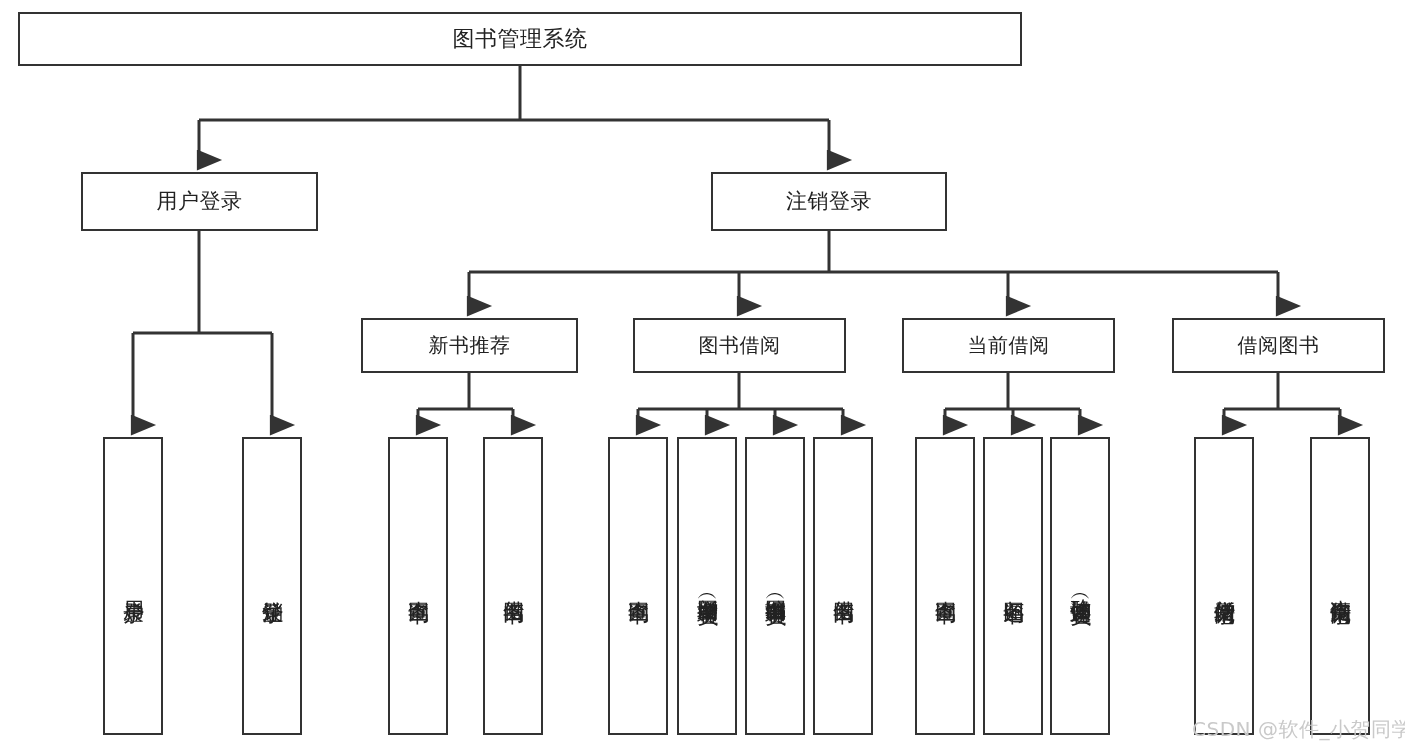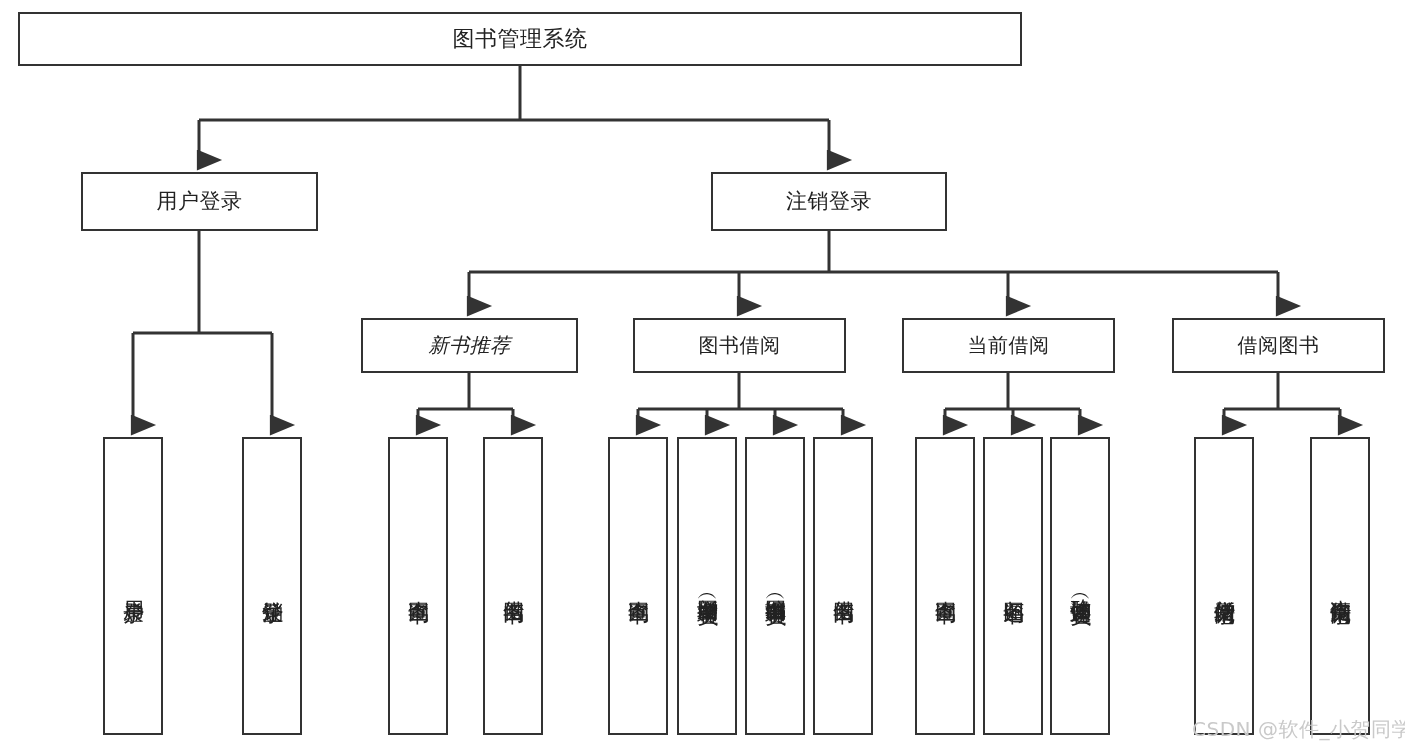--- a/index.html
+++ b/index.html
@@ -130,21 +130,21 @@
     <span class="node-label">图书管理系统</span>
   </div>
 
   <div class="node level1" style="left:81px; top:172px; width:237px; height:59px;">
     <span class="node-label">用户登录</span>
   </div>
   <div class="node level1" style="left:711px; top:172px; width:236px; height:59px;">
     <span class="node-label">注销登录</span>
   </div>
 
-  <div class="node level2" style="left:361px; top:318px; width:217px; height:55px;font-style:italic;">
+  <div class="node level2" style="left:361px; top:318px; width:217px; height:55px;">
     <span class="node-label">新书推荐</span>
   </div>
   <div class="node level2" style="left:633px; top:318px; width:213px; height:55px;">
     <span class="node-label">图书借阅</span>
   </div>
   <div class="node level2" style="left:902px; top:318px; width:213px; height:55px;">
     <span class="node-label">当前借阅</span>
   </div>
   <div class="node level2" style="left:1172px; top:318px; width:213px; height:55px;">
     <span class="node-label">借阅图书</span>

